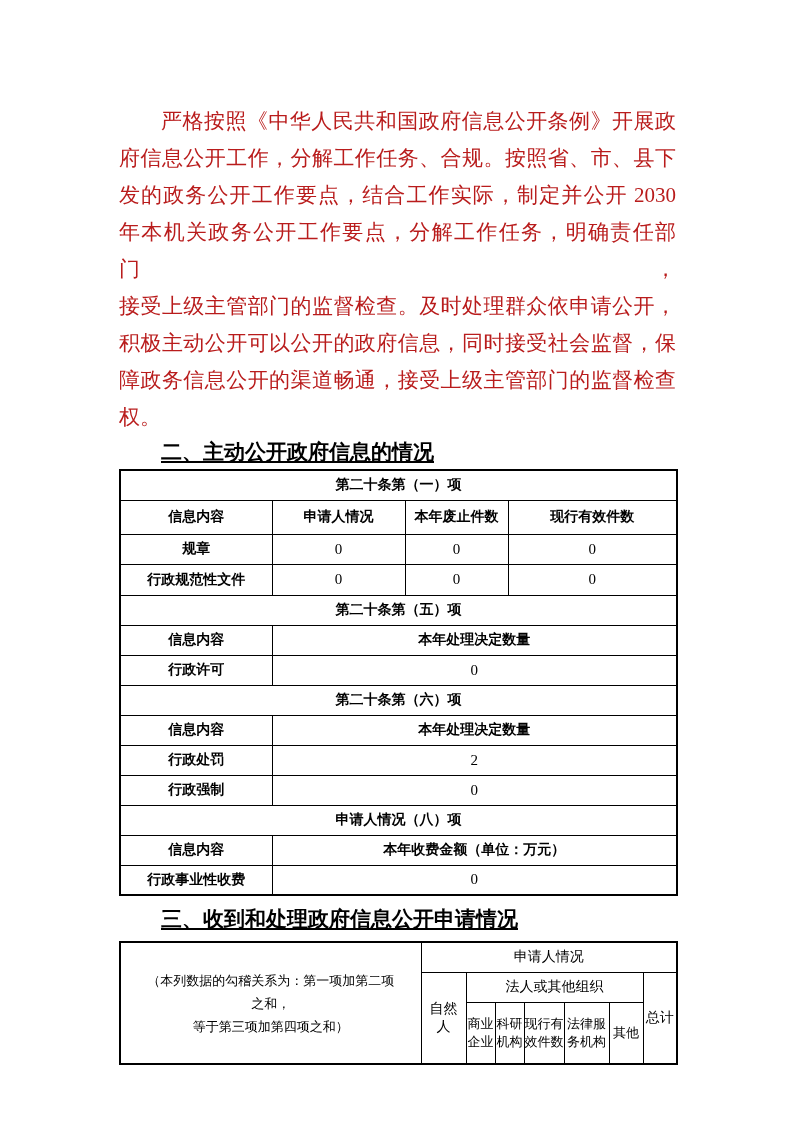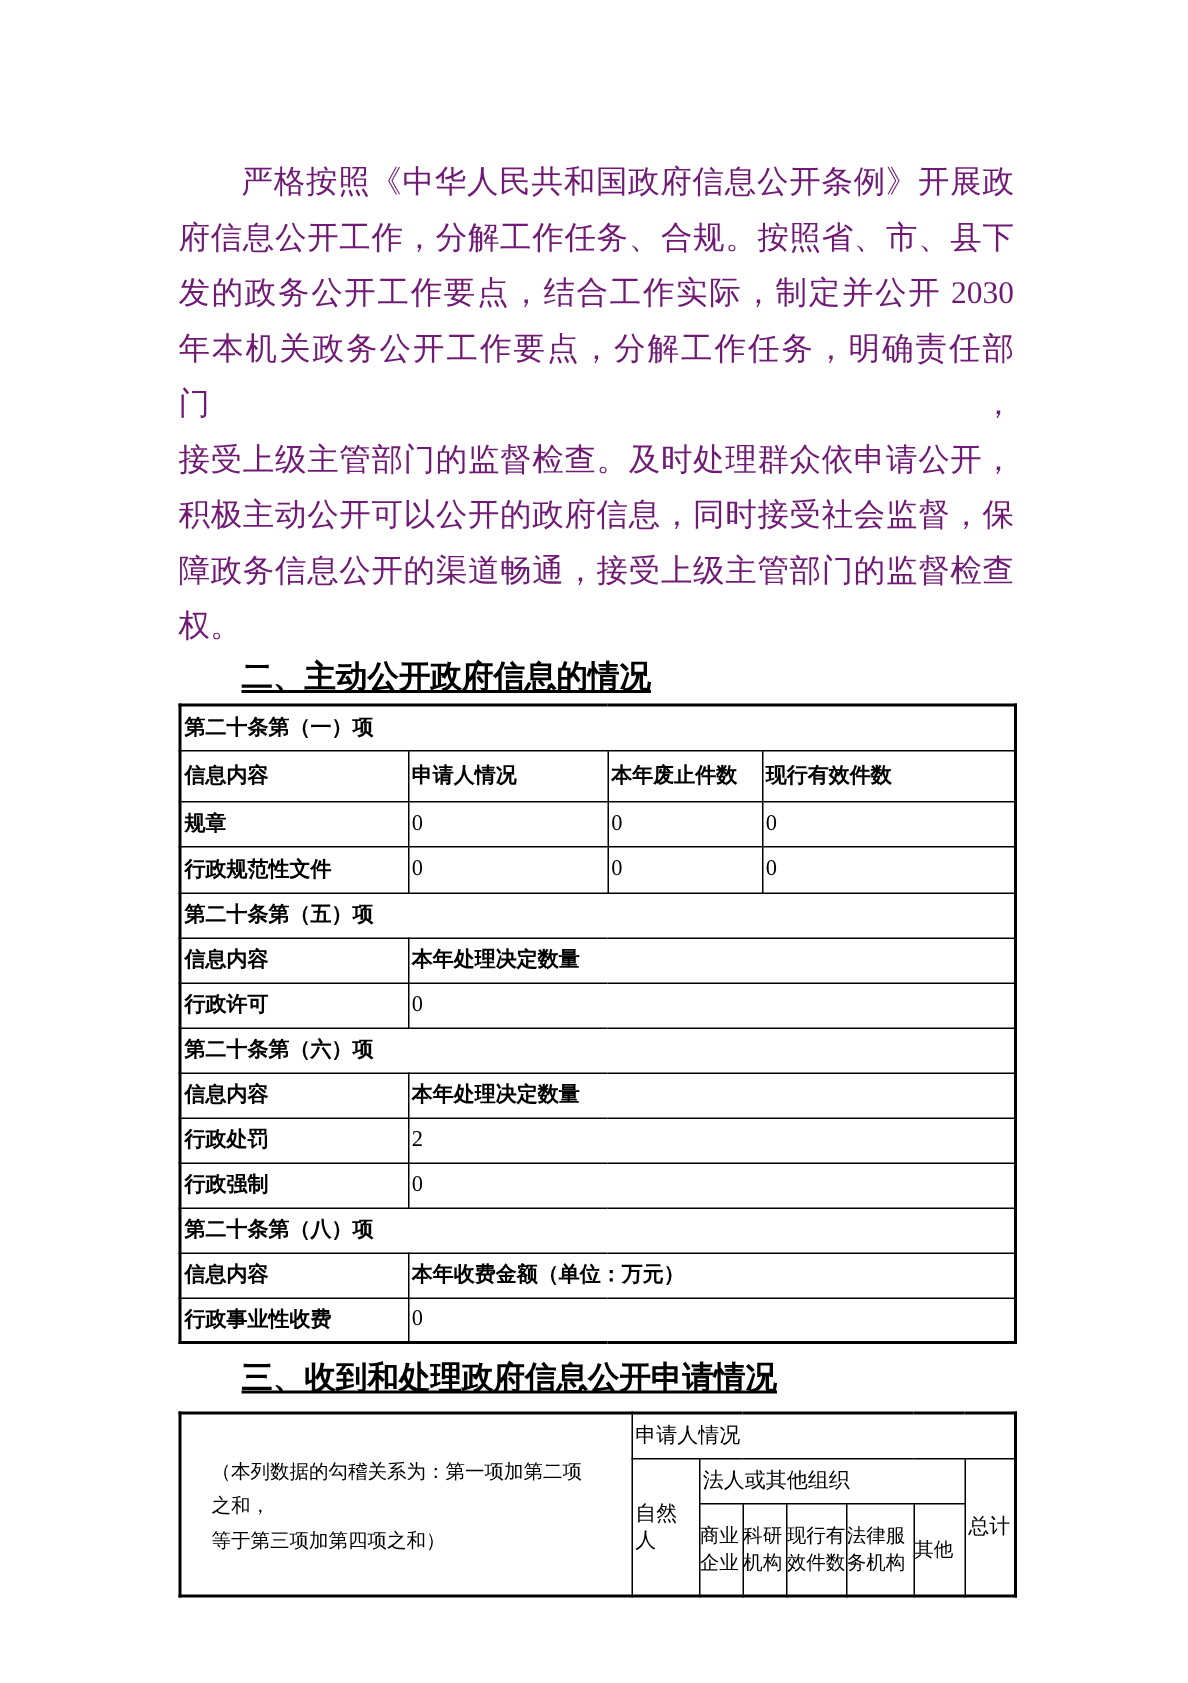--- a/index.html
+++ b/index.html
@@ -14,21 +14,21 @@
   .content{
     position:absolute;
     left:119px;top:0;
     width:557px;
   }
   
   .para{
     padding-top:103px;
     font-family:"Liberation Serif","DejaVu Serif",serif;
     font-size:21px;
-    color:#701a75;
+    color:#b91c1c;
   }
   .pline{
     line-height:37px;
     text-align:justify;
     text-align-last:justify;
   }
   .pline.first{ text-indent:42px; }
   .pline.last{ text-align-last:left; }
   
   .h2{
@@ -44,20 +44,21 @@
   
   table{
     border-collapse:collapse;
     table-layout:fixed;
     width:557px;
     border:2px solid #000;
     margin-top:2px;
   }
   td{
     border:1px solid #000;
+    text-align:center;
     vertical-align:middle;
     padding:0 2px;
     overflow:hidden;
     margin-top:25px;
   }
   .t1 .sect,.t1 .lbl{
     font-family:"Liberation Sans","DejaVu Sans",sans-serif;
     font-weight:bold;
     font-size:14px;
   }
@@ -158,21 +159,21 @@
       <tr class="r30">
         <td class="lbl">行政处罚</td>
         <td class="num" colspan="3">2</td>
       </tr>
       <tr class="r30">
         <td class="lbl">行政强制</td>
         <td class="num" colspan="3">0</td>
       </tr>
 
       <tr class="r30">
-            <td class="sect" colspan="4">第二十条第（八）项</td>
+            <td class="sect" colspan="4">申请人情况（八）项</td>
           </tr>
       <tr class="r30">
         <td class="lbl">信息内容</td>
         <td class="lbl" colspan="3">本年收费金额（单位：万元）</td>
       </tr>
       <tr class="r30">
         <td class="lbl">行政事业性收费</td>
         <td class="num" colspan="3">0</td>
       </tr>
     </tbody>

